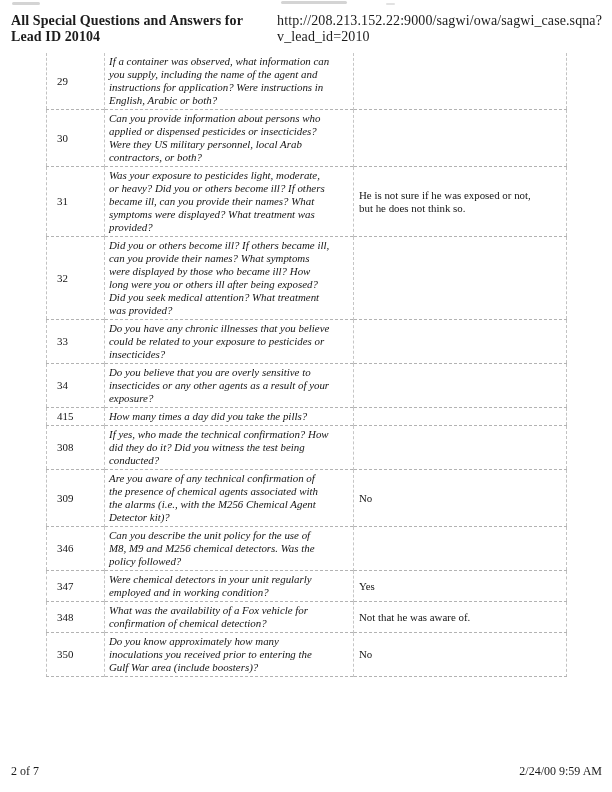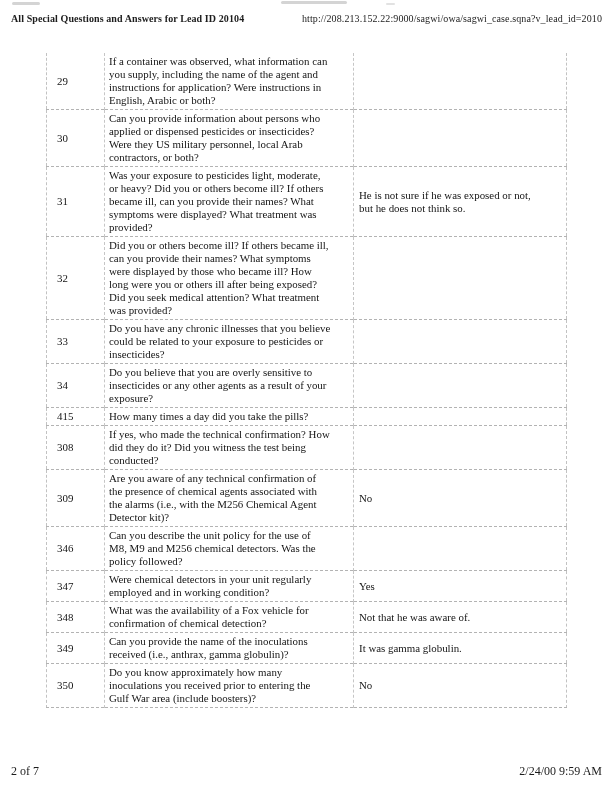--- a/index.html
+++ b/index.html
@@ -23,21 +23,21 @@
   .smudge.s1 { left: 12px;  top: 2px; width: 28px; height: 3px; }
   .smudge.s2 { left: 281px; top: 1px; width: 66px; height: 3px; }
   .smudge.s3 { left: 386px; top: 3px; width: 9px;  height: 2px; opacity: .5; }
 
   .header {
     position: absolute;
     left: 11px; right: 10px; top: 13px;
     display: flex;
     justify-content: space-between;
     align-items: baseline;
-    font-size: 10px;
+    font-size: 14px;
     letter-spacing: .1px;
     color: #1c1c1c;
   }
   .header .doc-title { font-weight: bold; }
   .header .doc-url { font-weight: normal; margin-left: 24px; }
 
   .qa-table {
     position: absolute;
     left: 46px; top: 53px;
     width: 520px;
@@ -62,20 +62,21 @@
     padding: 2px 2px;
   }
   td.cell-num {
     padding-left: 10px;
     border-right: 1px dashed #c6c6c6;
   }
   td.cell-q {
     padding-left: 4px;
     border-right: 1px dashed #c6c6c6;
     white-space: pre-line;
+    font-style: italic;
   }
   td.cell-a {
     padding-left: 5px;
     white-space: pre-line;
   }
 
   .footer {
     position: absolute;
     left: 11px; right: 10px; top: 764px;
     display: flex;
@@ -189,26 +190,20 @@
 employed and in working condition?</td>
       <td class="cell-a">Yes</td>
     </tr>
         <tr>
       <td class="cell-num">348</td>
       <td class="cell-q">What was the availability of a Fox vehicle for
 confirmation of chemical detection?</td>
       <td class="cell-a">Not that he was aware of.</td>
     </tr>
         <tr>
-      <td class="cell-num">349</td>
-      <td class="cell-q">Can you provide the name of the inoculations
-received (i.e., anthrax, gamma globulin)?</td>
-      <td class="cell-a">It was gamma globulin.</td>
-    </tr>
-        <tr>
       <td class="cell-num">350</td>
       <td class="cell-q">Do you know approximately how many
 inoculations you received prior to entering the
 Gulf War area (include boosters)?</td>
       <td class="cell-a">No</td>
     </tr>
       </tbody>
   </table>
 
   <div class="footer">

